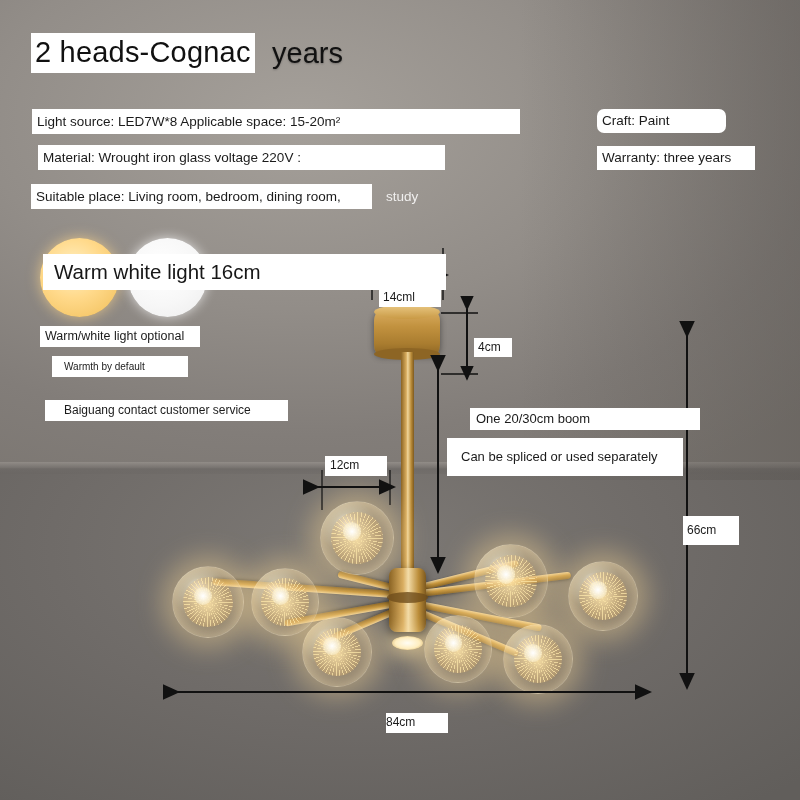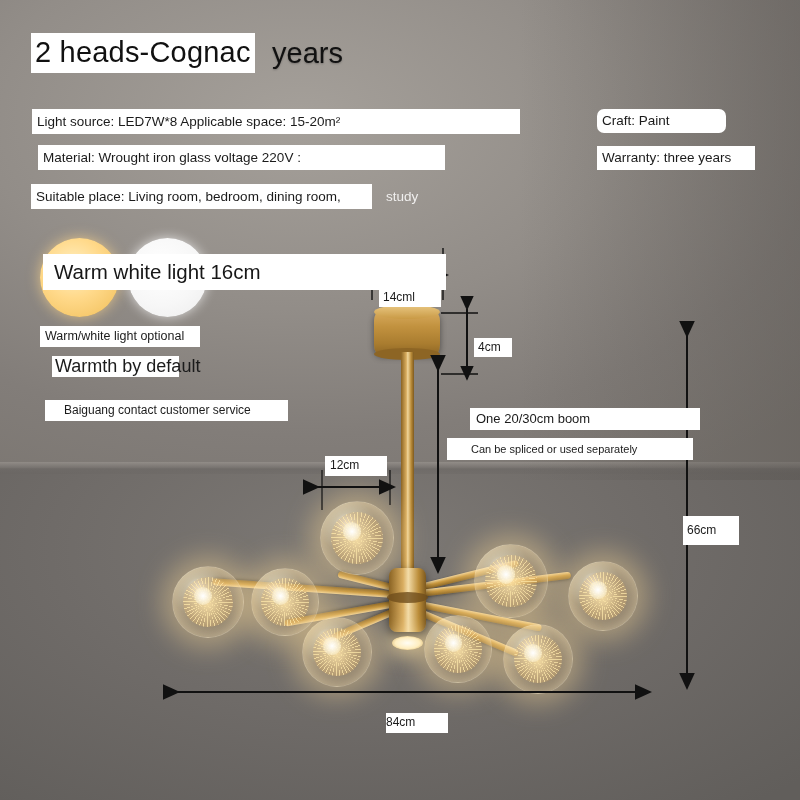--- a/index.html
+++ b/index.html
@@ -177,25 +177,25 @@
   .spec2 { left: 31px; top: 145px; width: 402px; height: 25px; padding-left: 5px; font-size: 13.5px; margin-left: 7px; }
   .spec3 { left: 31px; top: 184px; width: 336px; height: 25px; padding-left: 5px; font-size: 13.5px; }
   .spec3-over { position: absolute; left: 386px; top: 184px; height: 25px; font-size: 13.5px; color: #f0efee; display:flex; align-items:center; }
   .craft { left: 597px; top: 109px; width: 124px; height: 24px; padding-left: 5px; font-size: 13.5px; border-radius: 7px; }
   .warranty { left: 597px; top: 146px; width: 153px; height: 24px; padding-left: 5px; font-size: 13.5px; }
 
   .warm-white-plate {
     left: 43px; top: 254px; width: 392px; height: 36px; padding-left: 11px; font-size: 20.5px; color: #171717;
   }
   .opt1 { left: 40px; top: 326px; width: 155px; height: 21px; padding-left: 5px; font-size: 12.5px; }
-  .opt2 { left: 52px; top: 356px; width: 124px; height: 21px; padding-left: 3px; font-size: 18px; }
+  .opt2 { left: 52px; top: 356px; width: 124px; height: 21px; padding-left: 12px; font-size: 10px; }
   .opt3 { left: 45px; top: 400px; width: 224px; height: 21px; padding-left: 19px; font-size: 12px; }
 
   .boom1 { left: 470px; top: 408px; width: 224px; height: 22px; padding-left: 6px; font-size: 13px; }
-  .boom2 { left: 447px; top: 438px; width: 222px; height: 22px; padding-left: 24px; font-size: 11px; }
+  .boom2 { left: 447px; top: 438px; width: 222px; height: 38px; padding-left: 14px; font-size: 13px; }
 
   .dim-14 { left: 379px; top: 288px; width: 58px; height: 19px; padding-left: 4px; font-size: 12px; }
   .dim-4  { left: 474px; top: 338px; width: 34px; height: 19px; padding-left: 4px; font-size: 12px; }
   .dim-12 { left: 325px; top: 456px; width: 57px; height: 20px; padding-left: 5px; font-size: 12px; }
   .dim-66 { left: 683px; top: 516px; width: 52px; height: 29px; padding-left: 4px; font-size: 12px; }
   .dim-84 { left: 386px; top: 713px; width: 62px; height: 20px; font-size: 12px; }
 
   
   svg.dims {
     position: absolute;

